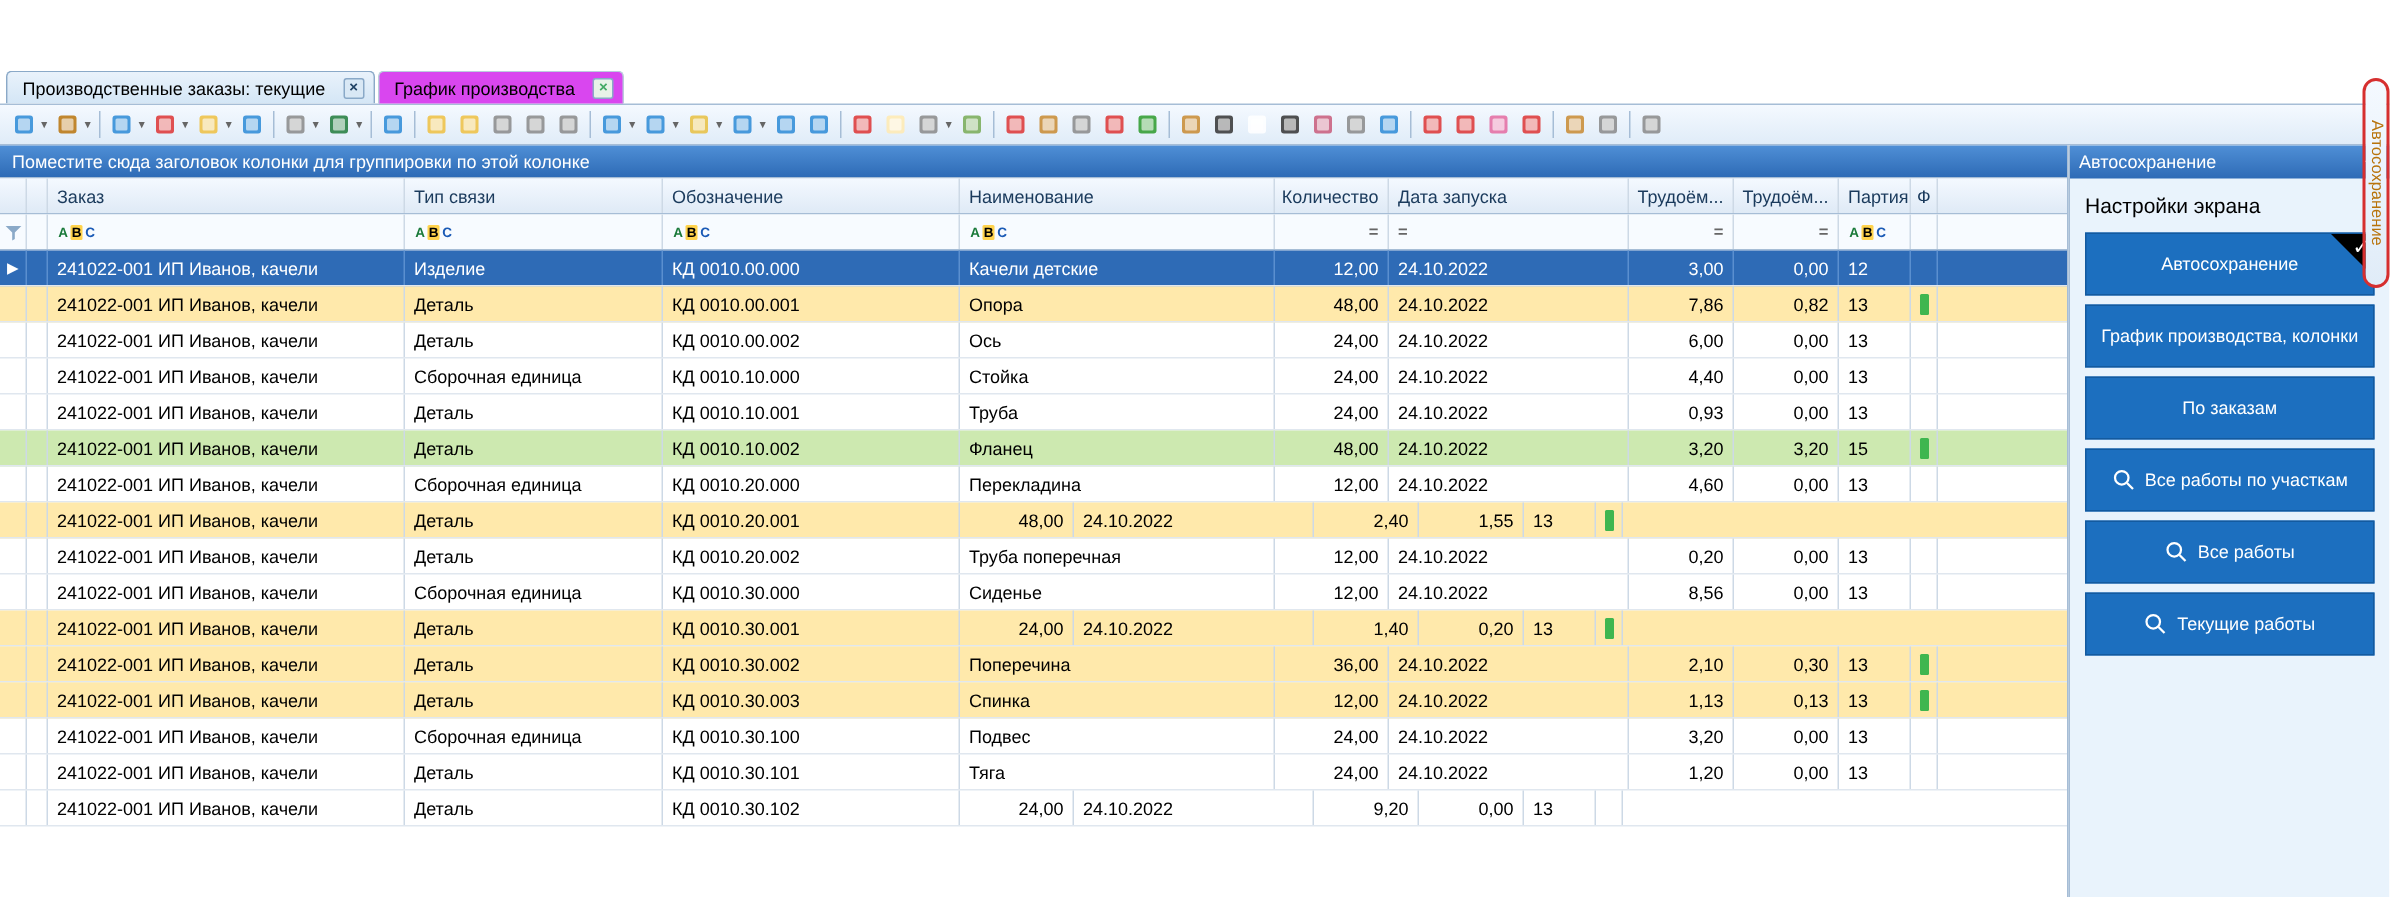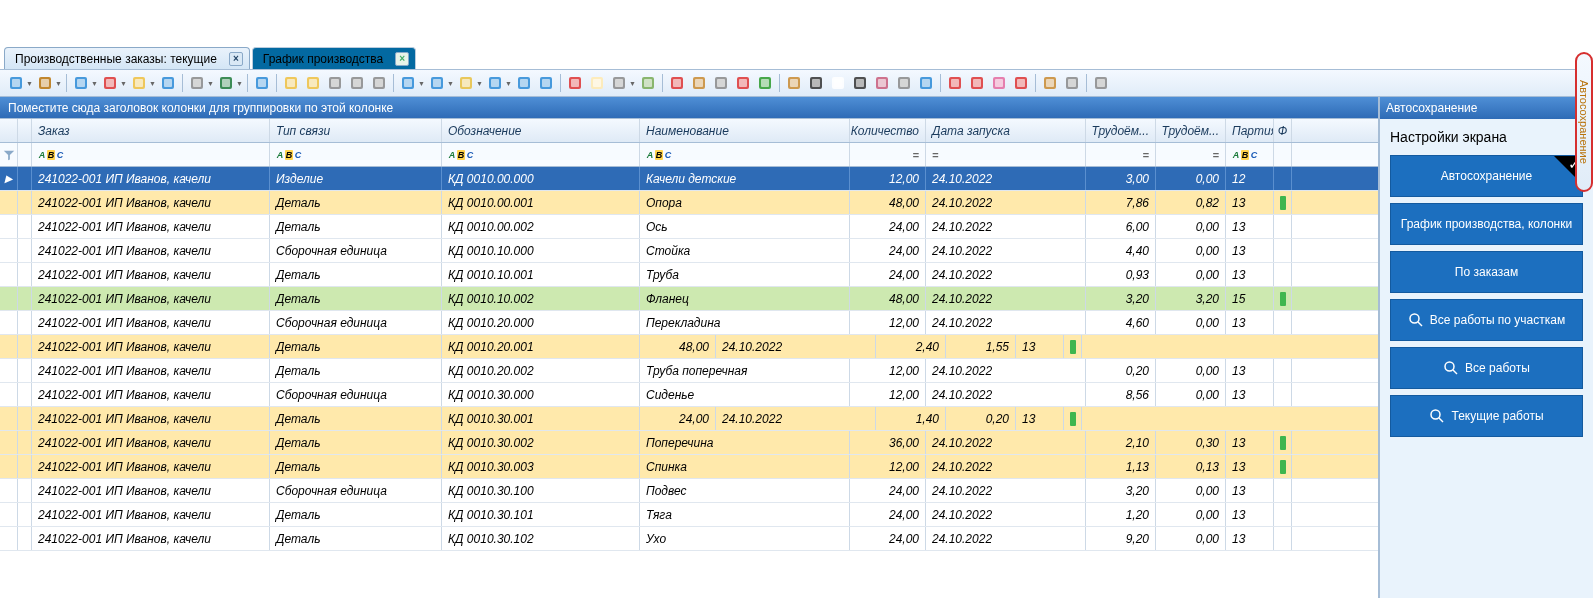--- a/index.html
+++ b/index.html
@@ -26,21 +26,21 @@
     align-items: center;
     height: 22px;
     padding: 0 6px 0 10px;
     border: 1px solid #8aa9c8;
     border-bottom: none;
     border-radius: 4px 4px 0 0;
     cursor: pointer;
     gap: 12px;
   }
   .tab.inactive { background: linear-gradient(#e9f2fb,#d4e6f6); }
-  .tab.active   { background: #0369a1; border-color:#bcd; }
+  .tab.active   { background: #d946ef; border-color:#bcd; }
   .tab .close {
     width: 14px; height: 14px; display:flex; align-items:center; justify-content:center;
     color:#4a6; font-weight:bold; border:1px solid #8aa9c8; border-radius:2px;
     font-size:10px; background:#e8f3e8;
   }
   .tab.inactive .close { background:#d9e8f5; color:#246; }
   .toolbar {
     height: 28px;
     border-top: 1px solid #a6bdd6;
     border-bottom: 1px solid #a6bdd6;
@@ -76,21 +76,20 @@
     color:#fff;
     display:flex;
     align-items:center;
     padding-left:8px;
     border-bottom:1px solid #a6bdd6;
   }
   .col-header-row, .filter-row, .data-row {
     display:flex;
     height:24px;
     align-items:stretch;
-    font-style:italic;
   }
   .col-header-row { background:linear-gradient(#f4f9ff,#dfeaf6); border-bottom:1px solid #a6bdd6;}
   .filter-row { background:#f7fbff; border-bottom:1px solid #a6bdd6;}
   .cell, .hcell, .fcell {
     border-right:1px solid #cdd9e6;
     padding:0 6px;
     display:flex;
     align-items:center;
     overflow:hidden;
     white-space:nowrap;
@@ -786,21 +785,20 @@
           <div class="cell c-trud2">0,00</div>
           <div class="cell c-batch">13</div>
           <div class="cell c-flag"></div>
         </div>
         <div class="data-row ">
           <div class="cell indicator-col"></div>
           <div class="cell expand-col"></div>
           <div class="cell c-order">241022-001 ИП Иванов, качели</div>
           <div class="cell c-type">Деталь</div>
           <div class="cell c-desig">КД 0010.30.102</div>
-          <div class="cell c-name">Ухо</div>
           <div class="cell c-qty">24,00</div>
           <div class="cell c-date">24.10.2022</div>
           <div class="cell c-trud1">9,20</div>
           <div class="cell c-trud2">0,00</div>
           <div class="cell c-batch">13</div>
           <div class="cell c-flag"></div>
         </div>
       </div>
   </div>
 

